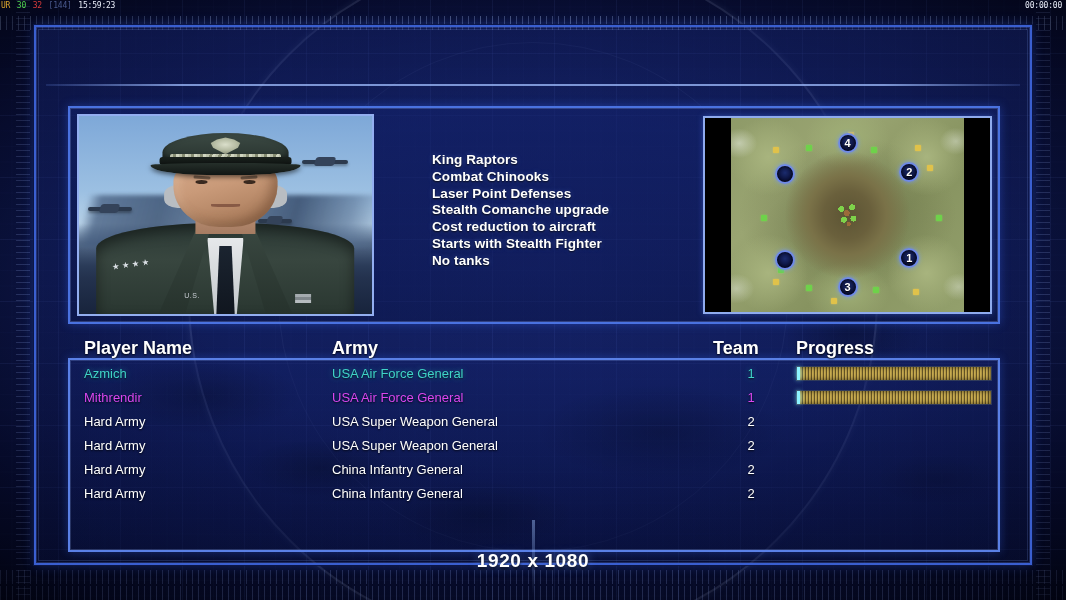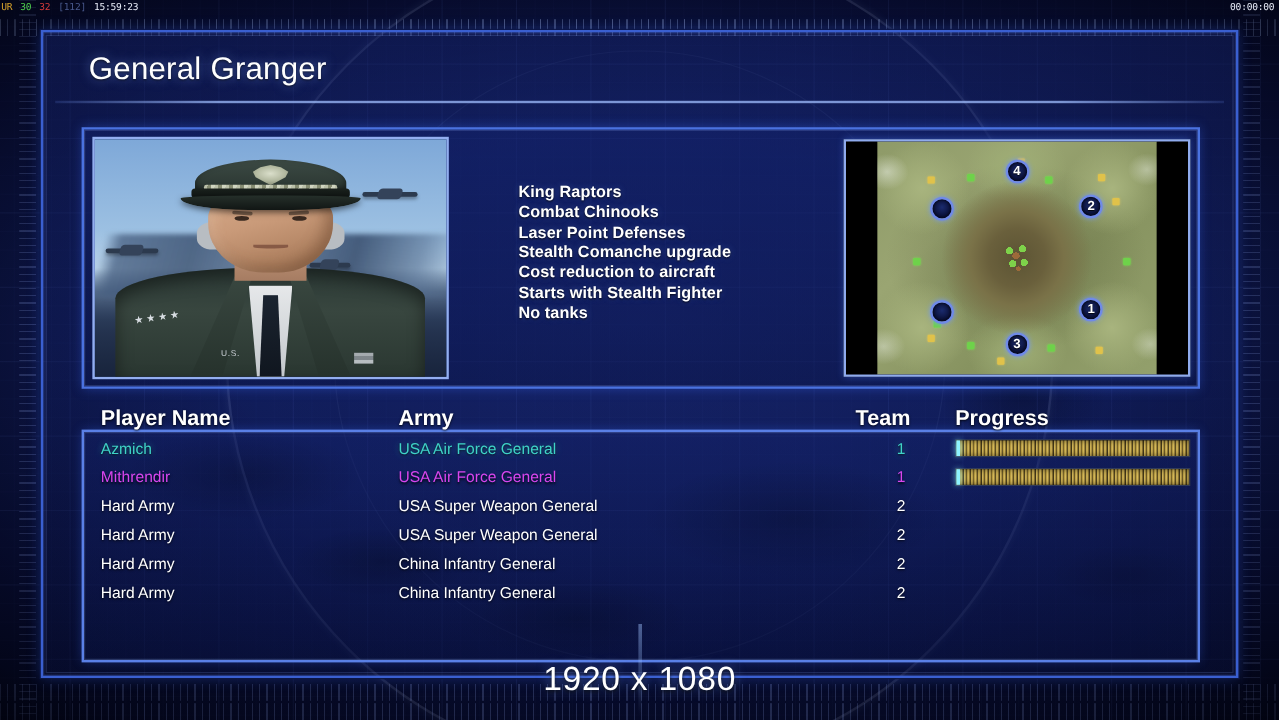--- a/index.html
+++ b/index.html
@@ -539,25 +539,26 @@
     width: 3px; height: 100%;
     background: #8df3ff;
     box-shadow: 0 0 5px rgba(140,245,255,.95);
   }
 
   
   .res-label {
     position: absolute;
     left: 0; top: 550px; width: 1066px;
     text-align: center;
-    font-size: 28px;
+    font-size: 19px;
     color: #ffffff;
     letter-spacing: .6px;
     text-shadow: 0 0 10px rgba(120,160,255,.55), 0 2px 3px rgba(0,0,0,.9);
     z-index: 30;
+    font-weight: bold;
   }
   .res-glow {
     position: absolute;
     left: 50%; top: 520px;
     width: 3px; height: 76px;
     margin-left: -1px;
     background: linear-gradient(to bottom, rgba(160,195,255,.45), rgba(160,195,255,0));
     z-index: 25;
   }
 </style>
@@ -578,30 +579,27 @@
   <div class="ruler-h" style="top:586px;"></div>
   <div class="ruler-v" style="left:16px;"></div>
   <div class="ruler-v" style="left:1036px;"></div>
 
   <div class="bg-vignette"></div>
 
   <div class="topbar">
     <span class="seg c-amber">UR</span>
     <span class="seg c-green">30</span>
     <span class="seg c-red">32</span>
-    <span class="seg c-dim">[112]</span>
+    <span class="seg c-dim">[144]</span>
     <span class="seg c-white">15:59:23</span>
   </div>
   <div class="topbar-right">00:00:00</div>
 
   <div class="frame-outer"></div>
 
-  <div class="title-bar">
-    <div class="title-text">General Granger</div>
-  </div>
   <div class="title-underline"></div>
 
   <div class="info-panel"></div>
 
   <div class="portrait-wrap">
     <div class="portrait">
       <div class="mountains"></div>
       <div class="mtn-ridge"></div>
       <div class="jet j1"></div>
       <div class="jet j2"></div>

